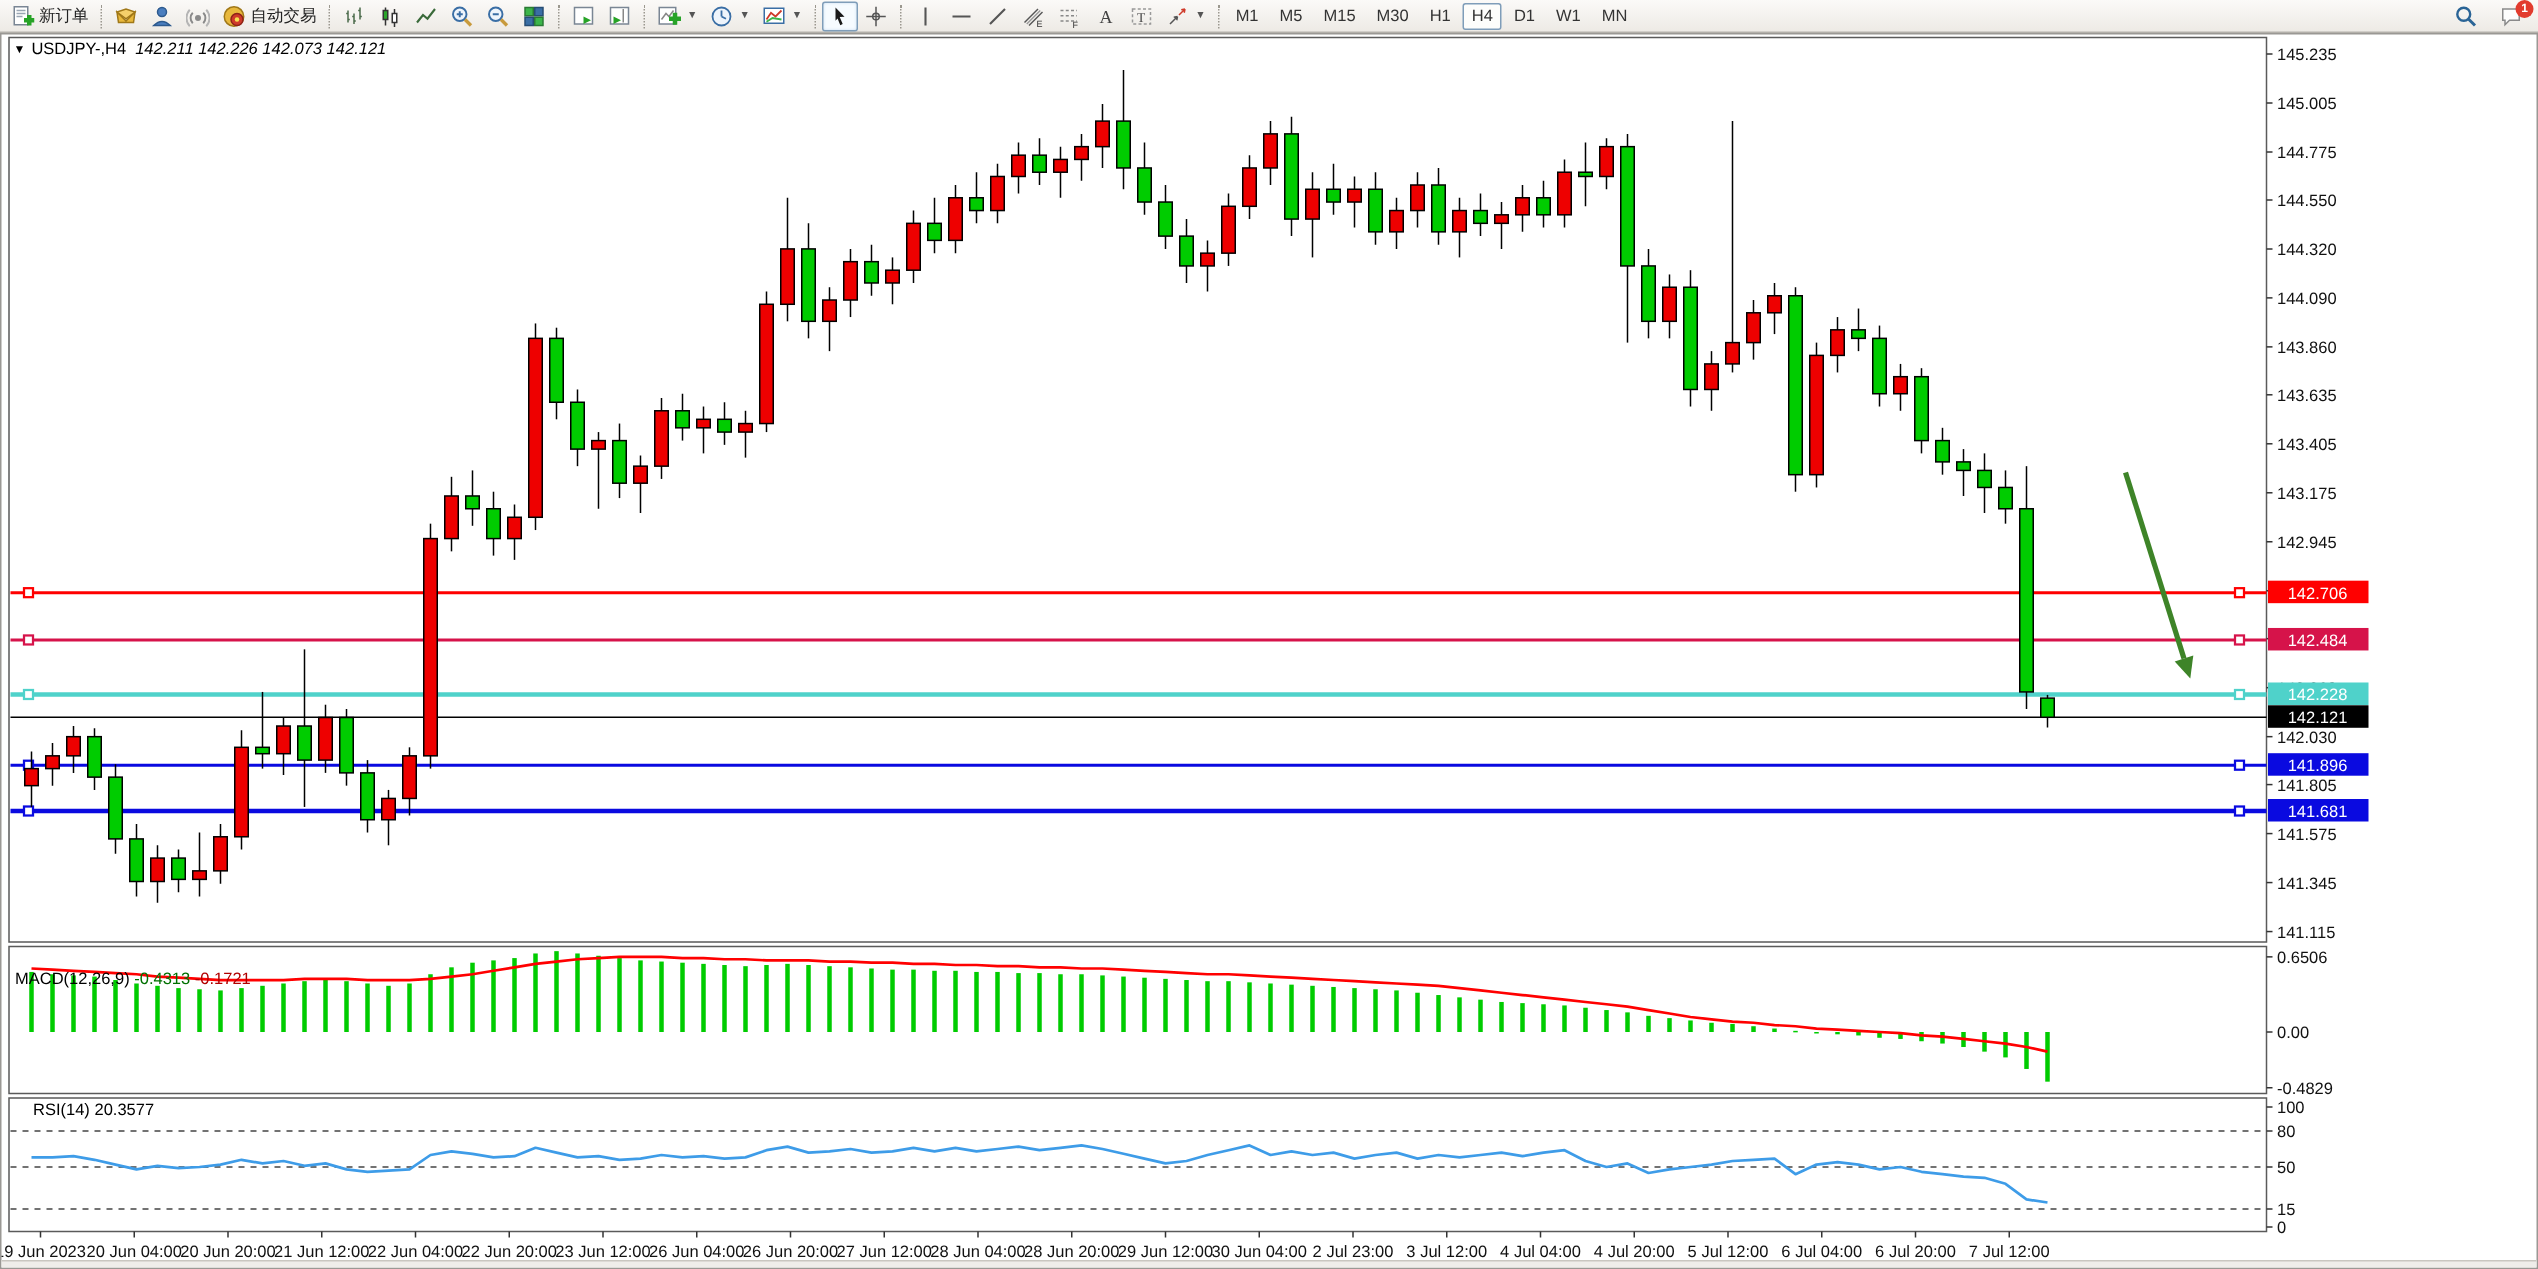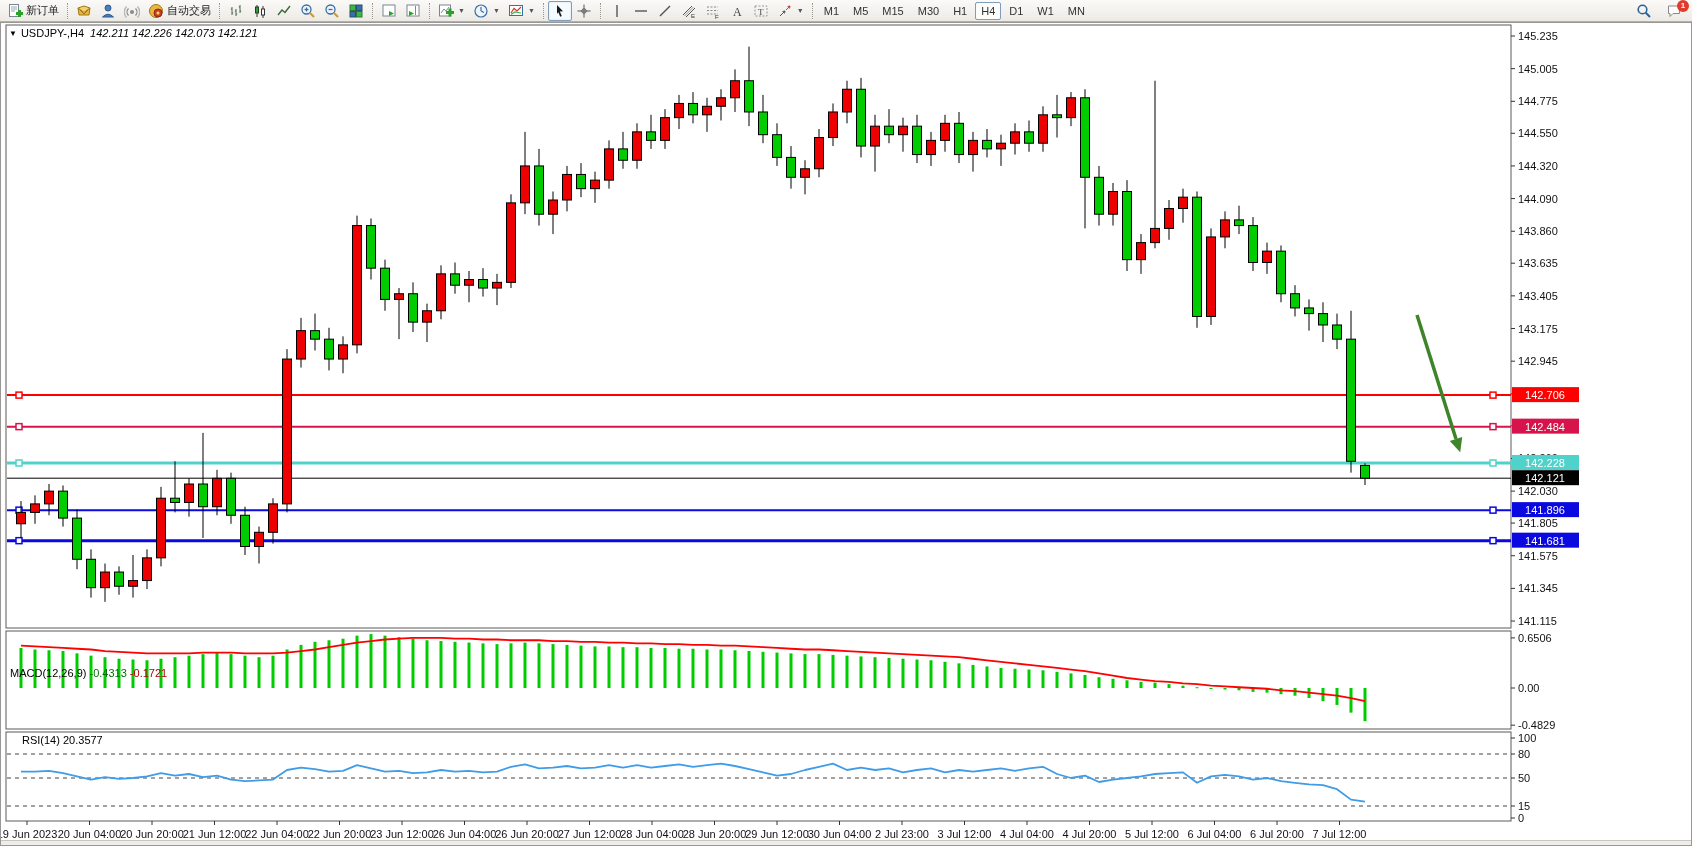--- a/index.html
+++ b/index.html
@@ -676,21 +676,21 @@
       <line x1="1276" y1="798" x2="1276" y2="802" stroke="#333"></line>
       <text x="1276" y="815" font-size="11" fill="#111" text-anchor="middle">6 Jul 20:00</text>
       <line x1="1338.5" y1="798" x2="1338.5" y2="802" stroke="#333"></line>
       <text x="1338.5" y="815" font-size="11" fill="#111" text-anchor="middle">7 Jul 12:00</text>
       <line x1="1416" y1="292" x2="1455" y2="416" stroke="#3e8428" stroke-width="3.5"></line>
       <polygon points="1459.2003728307031,429.3550315642866 1448.799449630867,417.9501730999693 1461.200550369133,414.0498269000307" fill="#3e8428"></polygon>
     </svg>
   <div class="ov" style="left:8px; top:4px;">
     <span class="glyph">▼</span><span>USDJPY-,H4</span><span class="sp">142.211 142.226 142.073 142.121</span>
   </div>
-  <div class="ov" style="left:9px; top:644px;">
+  <div class="ov" style="left:9px; top:624px;">
     <span>MACD(12,26,9)</span>
     <span class="macd-main">-0.4313</span>
     <span class="macd-sig">-0.1721</span>
   </div>
   <div class="ov" style="left:9px; top:711px;margin-left:12px;">
     <span>RSI(14)</span>
     <span>20.3577</span>
   </div>
   <div class="bottom-strip"></div>
 </div>

